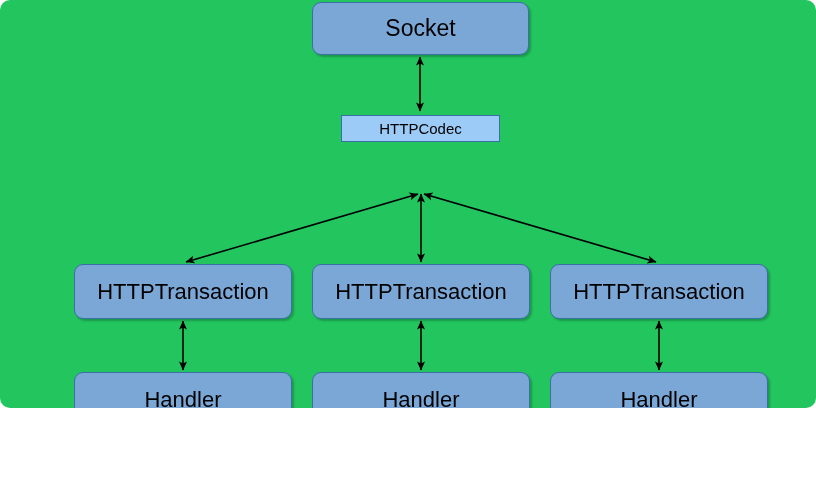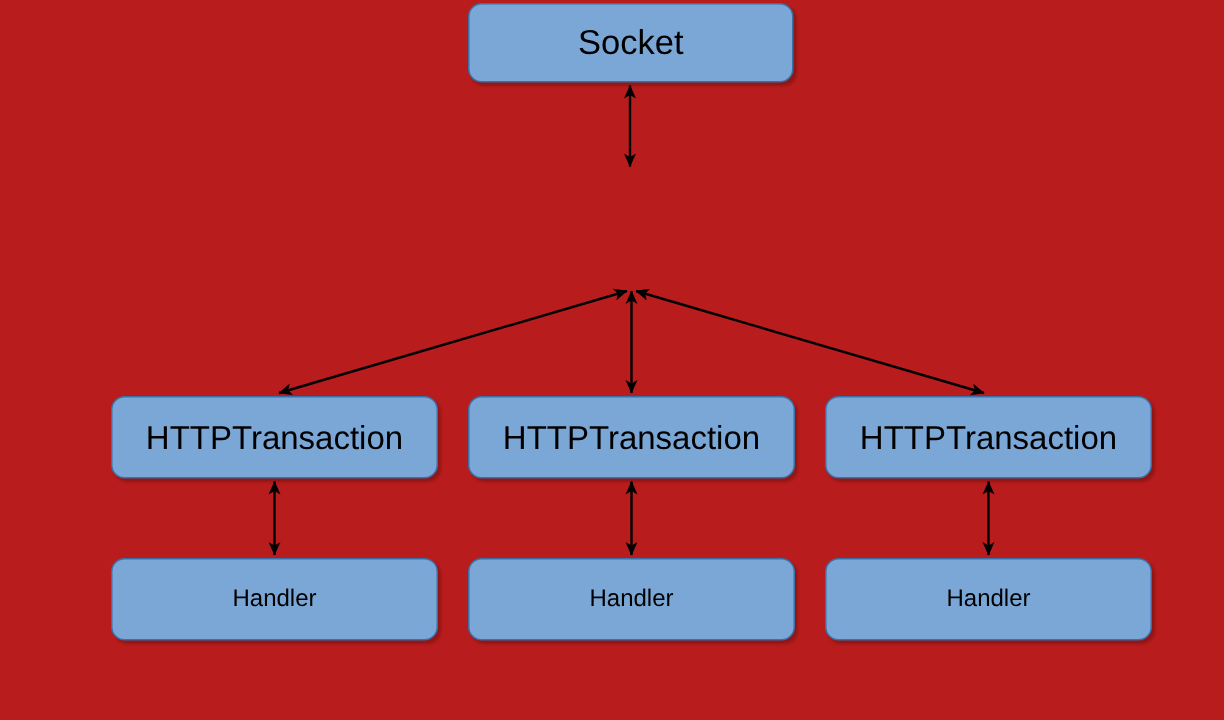--- a/index.html
+++ b/index.html
@@ -6,23 +6,24 @@
     margin: 0;
     padding: 0;
     background: #ffffff;
   }
   body {
     font-family: "Liberation Sans", sans-serif;
   }
   #canvas {
     position: relative;
     width: 816px;
-    height: 480px;
-    background: #b91c1c;
+    height: 408px;
+    background: #22c55e;
     overflow: hidden;
+    border-radius: 10px;
   }
   .node {
     position: absolute;
     box-sizing: border-box;
     background: #7BA7D7;
     border: 1px solid #3A6FA8;
     border-radius: 9px;
     display: flex;
     align-items: center;
     justify-content: center;
@@ -83,21 +84,21 @@
   }
   .tx .node-label { font-size: 22px; }
   #node-tx-0 { left: 74px;  width: 218px; }
   #node-tx-1 { left: 312px; width: 218px; }
   #node-tx-2 { left: 550px; width: 218px; }
   
   .handler {
     top: 372px;
     height: 55px;
   }
-  .handler .node-label { font-size: 16px; }
+  .handler .node-label { font-size: 22px; }
   #node-handler-0 { left: 74px;  width: 218px; }
   #node-handler-1 { left: 312px; width: 218px; }
   #node-handler-2 { left: 550px; width: 218px; }
 
   #edges {
     position: absolute;
     left: 0;
     top: 0;
     width: 816px;
     height: 480px;
@@ -130,20 +131,23 @@
     <line x1="183" y1="321" x2="183" y2="370" stroke="#000000" stroke-width="1.6" marker-start="url(#ah-start)" marker-end="url(#ah-end)"></line>
     <line x1="421" y1="321" x2="421" y2="370" stroke="#000000" stroke-width="1.6" marker-start="url(#ah-start)" marker-end="url(#ah-end)"></line>
     <line x1="659" y1="321" x2="659" y2="370" stroke="#000000" stroke-width="1.6" marker-start="url(#ah-start)" marker-end="url(#ah-end)"></line>
   </svg>
 
   <div class="node" id="node-socket">
     <span class="node-label">Socket</span>
   </div>
 
 
+  <div id="node-httpcodec">
+    <span class="node-label">HTTPCodec</span>
+  </div>
 
   <div class="node tx" id="node-tx-0">
     <span class="node-label">HTTPTransaction</span>
   </div>
   <div class="node tx" id="node-tx-1">
     <span class="node-label">HTTPTransaction</span>
   </div>
   <div class="node tx" id="node-tx-2">
     <span class="node-label">HTTPTransaction</span>
   </div>

